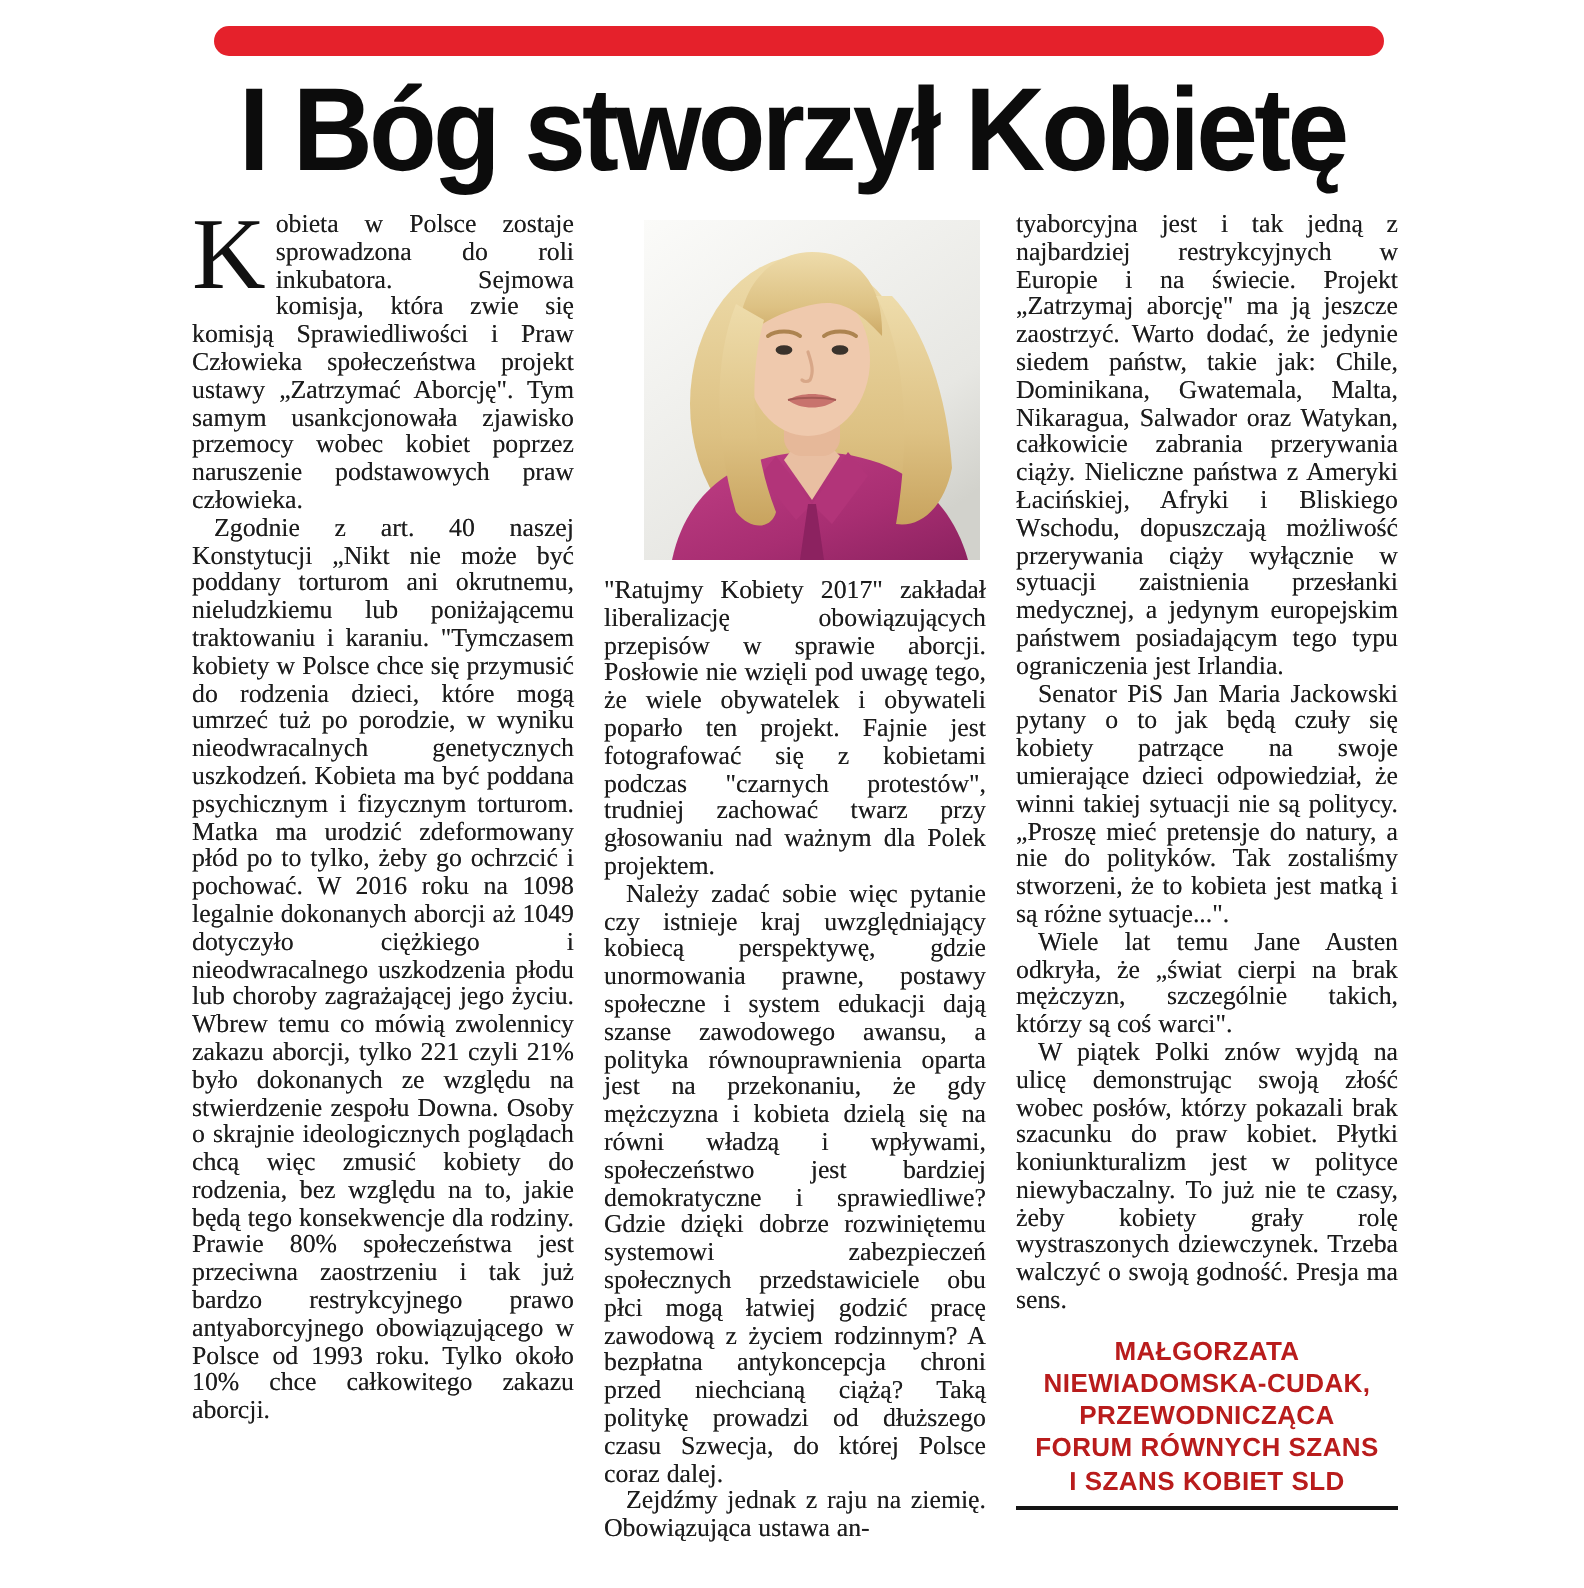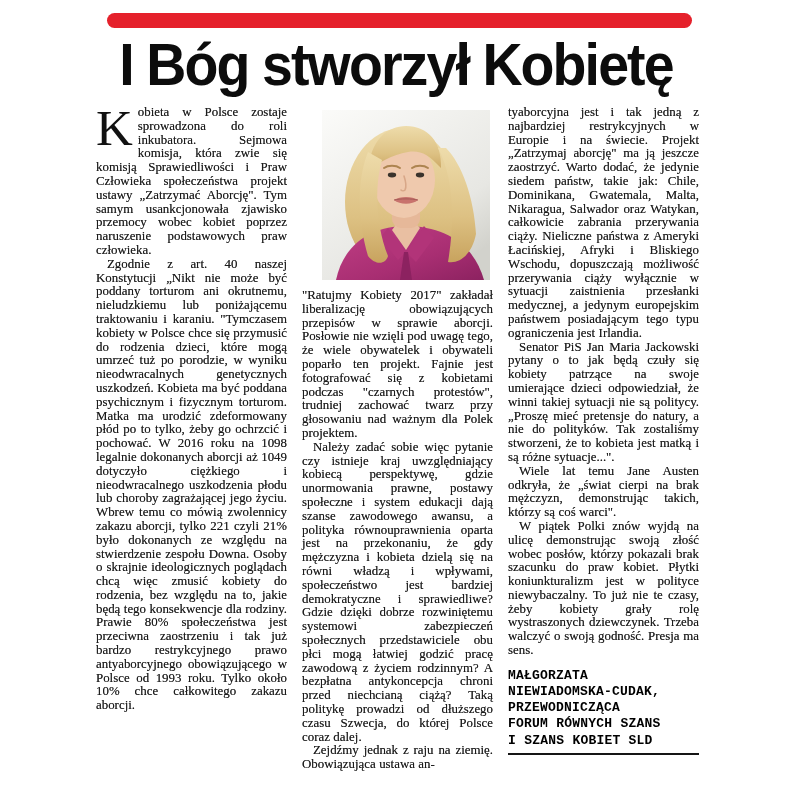--- a/index.html
+++ b/index.html
@@ -55,27 +55,27 @@
     text-shadow:none;
   }
   .photo{
     width:168px;height:170px;
     margin:4px 0 9px 20px;
     overflow:hidden;
   }
   .photo svg{display:block;}
   .signature{
     margin-top:10px;
-    font-family:Liberation Mono, monospace;
+    font-family:Liberation Sans, sans-serif;
     font-weight:700;
     font-size:13px;
     line-height:16.2px;
-    text-align:left;
+    text-align:center;
     letter-spacing:0.2px;
-    color:#000000;
+    color:#b91c1c;
     text-shadow:none;
   }
   .signature-rule{
     margin-top:4px;
     height:0;
     border-top:2.5px solid #151515;
   }
 </style>
 </head>
 <body>
@@ -135,21 +135,21 @@
         </svg>
       </div>
       <p>"Ratujmy Kobiety 2017" zakładał liberalizację obowiązujących przepisów w sprawie aborcji. Posłowie nie wzięli pod uwagę tego, że wiele obywatelek i obywateli poparło ten projekt. Fajnie jest fotografować się z kobietami podczas "czarnych protestów", trudniej zachować twarz przy głosowaniu nad ważnym dla Polek projektem.</p>
       <p class="indent">Należy zadać sobie więc pytanie czy istnieje kraj uwzględniający kobiecą perspektywę, gdzie unormowania prawne, postawy społeczne i system edukacji dają szanse zawodowego awansu, a polityka równouprawnienia oparta jest na przekonaniu, że gdy mężczyzna i kobieta dzielą się na równi władzą i wpływami, społeczeństwo jest bardziej demokratyczne i sprawiedliwe? Gdzie dzięki dobrze rozwiniętemu systemowi zabezpieczeń społecznych przedstawiciele obu płci mogą łatwiej godzić pracę zawodową z życiem rodzinnym? A bezpłatna antykoncepcja chroni przed niechcianą ciążą? Taką politykę prowadzi od dłuższego czasu Szwecja, do której Polsce coraz dalej.</p>
       <p class="indent">Zejdźmy jednak z raju na ziemię. Obowiązująca ustawa an-</p>
     </div>
 
     <div class="col">
       <p>tyaborcyjna jest i tak jedną z najbardziej restrykcyjnych w Europie i na świecie. Projekt „Zatrzymaj aborcję" ma ją jeszcze zaostrzyć. Warto dodać, że jedynie siedem państw, takie jak: Chile, Dominikana, Gwatemala, Malta, Nikaragua, Salwador oraz Watykan, całkowicie zabrania przerywania ciąży. Nieliczne państwa z Ameryki Łacińskiej, Afryki i Bliskiego Wschodu, dopuszczają możliwość przerywania ciąży wyłącznie w sytuacji zaistnienia przesłanki medycznej, a jedynym europejskim państwem posiadającym tego typu ograniczenia jest Irlandia.</p>
       <p class="indent">Senator PiS Jan Maria Jackowski pytany o to jak będą czuły się kobiety patrzące na swoje umierające dzieci odpowiedział, że winni takiej sytuacji nie są politycy. „Proszę mieć pretensje do natury, a nie do polityków. Tak zostaliśmy stworzeni, że to kobieta jest matką i są różne sytuacje...".</p>
-      <p class="indent">Wiele lat temu Jane Austen odkryła, że „świat cierpi na brak mężczyzn, demonstrując takich, którzy są coś warci".</p>
+      <p class="indent">Wiele lat temu Jane Austen odkryła, że „świat cierpi na brak mężczyzn, szczególnie takich, którzy są coś warci".</p>
       <p class="indent">W piątek Polki znów wyjdą na ulicę demonstrując swoją złość wobec posłów, którzy pokazali brak szacunku do praw kobiet. Płytki koniunkturalizm jest w polityce niewybaczalny. To już nie te czasy, żeby kobiety grały rolę wystraszonych dziewczynek. Trzeba walczyć o swoją godność. Presja ma sens.</p>
 
       <div class="signature">
         <div>MAŁGORZATA</div>
         <div>NIEWIADOMSKA-CUDAK,</div>
         <div>PRZEWODNICZĄCA</div>
         <div>FORUM RÓWNYCH SZANS</div>
         <div>I SZANS KOBIET SLD</div>
         <div class="signature-rule"></div>
       </div>

